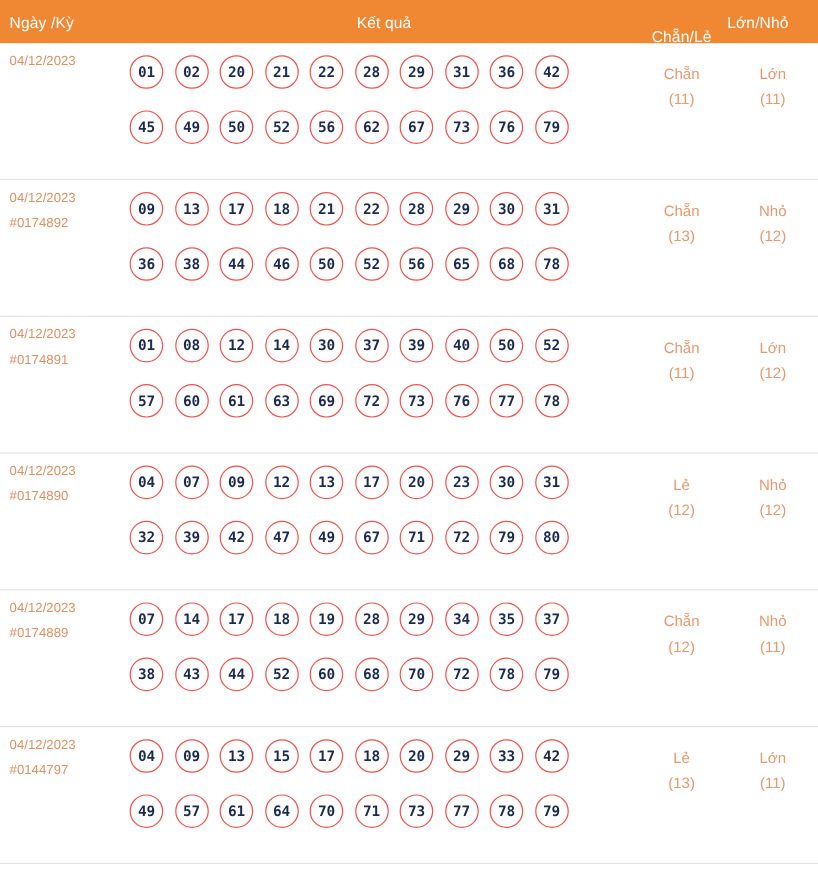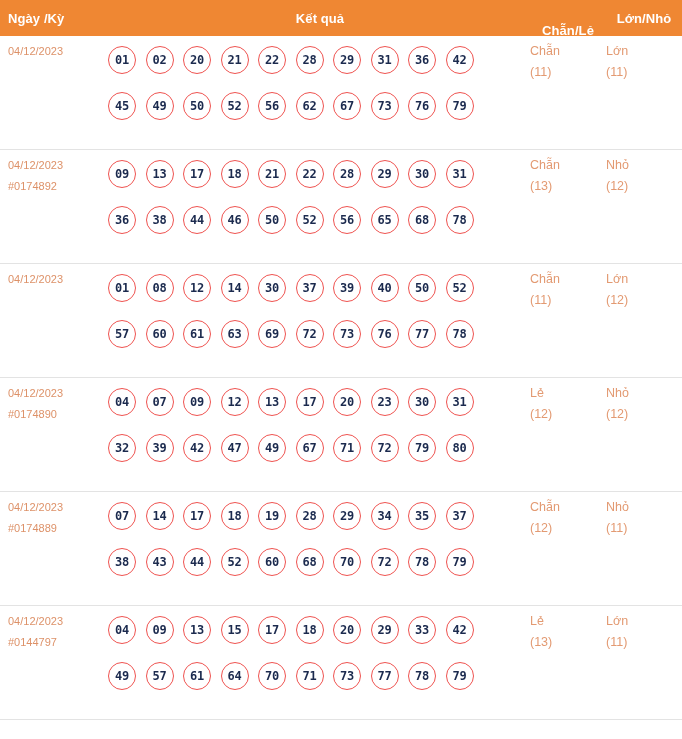--- a/index.html
+++ b/index.html
@@ -22,27 +22,27 @@
   }
 
   
   .table-header {
     height: 36px;
     background: #ef8733;
     display: flex;
     align-items: center;
     color: #ffffff;
     font-size: 13px;
-    font-weight: bold;
+    font-weight: normal;
     letter-spacing: 0.1px;
   }
   .th-date   { width: 108px; padding-left: 8px; box-sizing: border-box; }
   .th-result { flex: 1 1 auto; padding-left: 2px; text-align: center; }
   .th-parity { width: 76px; text-align: center; margin-top: 24px; }
-  .th-size   { width: 76px; text-align: center; }
+  .th-size   { width: 76px; }
 
   
   .row {
     display: flex;
     align-items: flex-start;
     border-bottom: 1px solid #e3e3e3;
     height: 114px;
     box-sizing: border-box;
   }
   .row:last-of-type { border-bottom: 1px solid #e3e3e3; }
@@ -82,22 +82,22 @@
     display: flex;
     align-items: center;
     justify-content: center;
     margin-right: 9.5px;
     box-sizing: border-box;
     letter-spacing: -0.3px;
   }
 
   .cell-parity, .cell-size {
     width: 76px;
-    text-align: left;
-    padding-top: 5px;
+    text-align: center;
+    padding-top: 16px;
     box-sizing: border-box;
     color: #e39a72;
     font-size: 12.5px;
     line-height: 21px;
   }
   .cell-parity .val, .cell-size .val,
   .cell-parity .cnt, .cell-size .cnt { display: block; }
 </style>
 </head>
 <body>
@@ -187,20 +187,21 @@
           <span class="cnt">(13)</span>
         </div>
         <div class="cell-size">
           <span class="val">Nhỏ</span>
           <span class="cnt">(12)</span>
         </div>
       </div>
       <div class="row">
         <div class="cell-date">
           <span class="date-line">04/12/2023</span>
+          <span class="id-line">#0174891</span>
         </div>
         <div class="cell-result">
           <div class="ball-line">
             <div class="ball">01</div>
             <div class="ball">08</div>
             <div class="ball">12</div>
             <div class="ball">14</div>
             <div class="ball">30</div>
             <div class="ball">37</div>
             <div class="ball">39</div>

